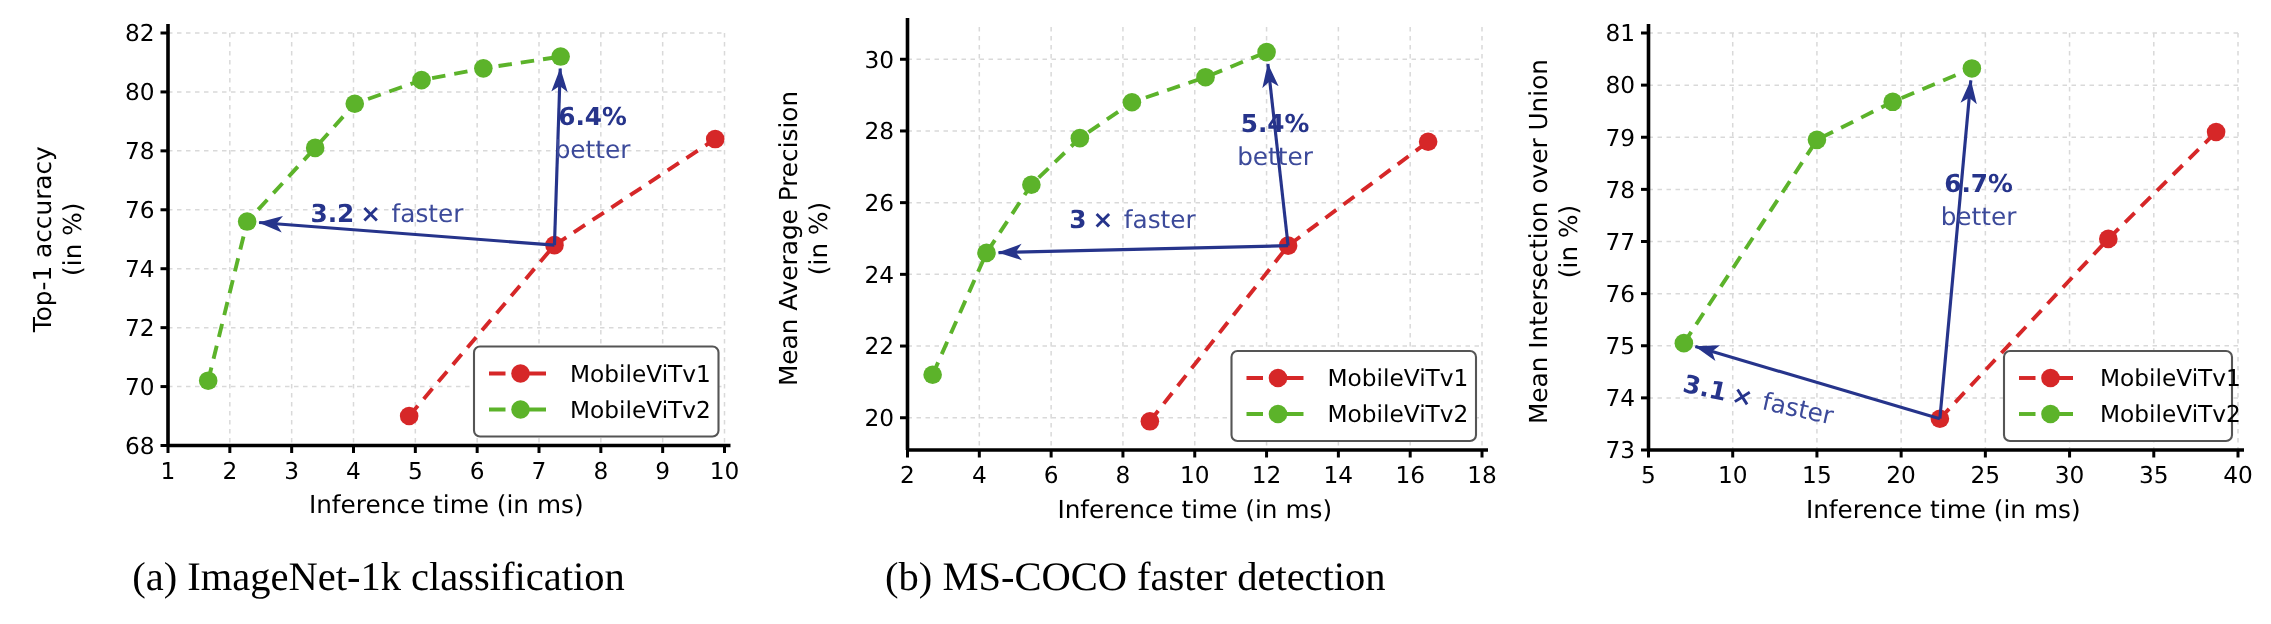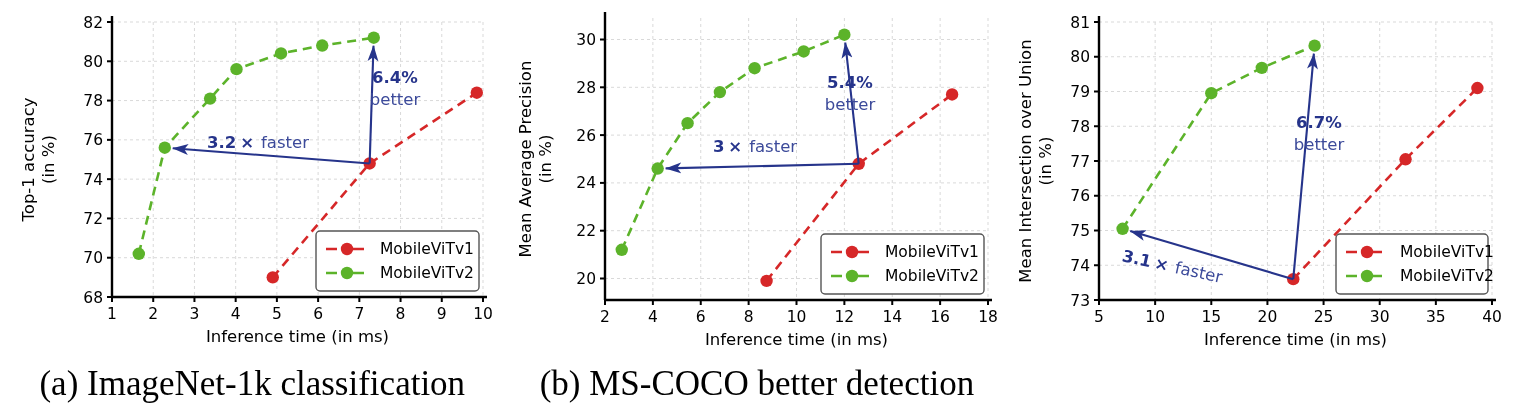--- a/index.html
+++ b/index.html
@@ -3,21 +3,21 @@
 <meta charset="utf-8">
 <style>
   html,body{margin:0;padding:0;background:#ffffff;}
   body{width:1514px;height:416px;font-family:"DejaVu Sans",sans-serif;overflow:hidden;}
   .figure{position:relative;width:1514px;height:416px;display:flex;flex-direction:row;}
   .panel{position:relative;width:504.6px;height:416px;}
   .plot-wrap{position:absolute;left:0;top:0;width:504.6px;height:352px;}
   .caption{position:absolute;left:0;top:352px;width:504.6px;height:64px;
            display:flex;align-items:center;justify-content:center;
            font-family:"Liberation Serif","DejaVu Serif",serif;
-           font-size:35px;color:#000;letter-spacing:0px;white-space:nowrap;}
+           font-size:27px;color:#000;letter-spacing:0px;white-space:nowrap;}
   svg{display:block;}
   .ticklbl{font-family:"DejaVu Sans",sans-serif;font-size:15.5px;fill:#000;}
   .axlbl{font-family:"DejaVu Sans",sans-serif;font-size:16.5px;fill:#000;}
   .annbold{font-family:"DejaVu Sans",sans-serif;font-size:16.5px;font-weight:bold;fill:#26348b;}
   .annreg{font-family:"DejaVu Sans",sans-serif;font-size:16.5px;fill:#3c4a9a;}
   .leglbl{font-family:"DejaVu Sans",sans-serif;font-size:15.5px;fill:#000;}
 </style>
 </head>
 <body>
 
@@ -205,21 +205,21 @@
           </g>
           <rect x="316" y="234" width="163" height="60" rx="4" ry="4" fill="#ffffff" stroke="#555555" stroke-width="1.4"></rect>
           <line x1="326" y1="252" x2="368" y2="252" stroke="#d62728" stroke-width="2.6" stroke-dasharray="11,5,11,0"></line>
           <circle cx="347" cy="252" r="6.2" fill="#d62728"></circle>
           <text x="380" y="257.4" class="leglbl" text-anchor="start">MobileViTv1</text>
           <line x1="326" y1="276" x2="368" y2="276" stroke="#5cb32a" stroke-width="2.6" stroke-dasharray="11,5,11,0"></line>
           <circle cx="347" cy="276" r="6.2" fill="#5cb32a"></circle>
           <text x="380" y="281.4" class="leglbl" text-anchor="start">MobileViTv2</text>
         </svg>
     </div>
-    <div class="caption">(b) MS-COCO better detection</div>
+    <div class="caption">(b) MS-COCO faster detection</div>
   </div>
 
   <div class="panel">
     <div class="plot-wrap">
       <svg id="svg-c" width="504.6" height="352">
           <line x1="146.14285714285714" y1="22" x2="146.14285714285714" y2="300" stroke="#d9d9d9" stroke-width="1" stroke-dasharray="3,3"></line>
           <line x1="202.28571428571428" y1="22" x2="202.28571428571428" y2="300" stroke="#d9d9d9" stroke-width="1" stroke-dasharray="3,3"></line>
           <line x1="258.42857142857144" y1="22" x2="258.42857142857144" y2="300" stroke="#d9d9d9" stroke-width="1" stroke-dasharray="3,3"></line>
           <line x1="314.57142857142856" y1="22" x2="314.57142857142856" y2="300" stroke="#d9d9d9" stroke-width="1" stroke-dasharray="3,3"></line>
           <line x1="370.7142857142857" y1="22" x2="370.7142857142857" y2="300" stroke="#d9d9d9" stroke-width="1" stroke-dasharray="3,3"></line>

